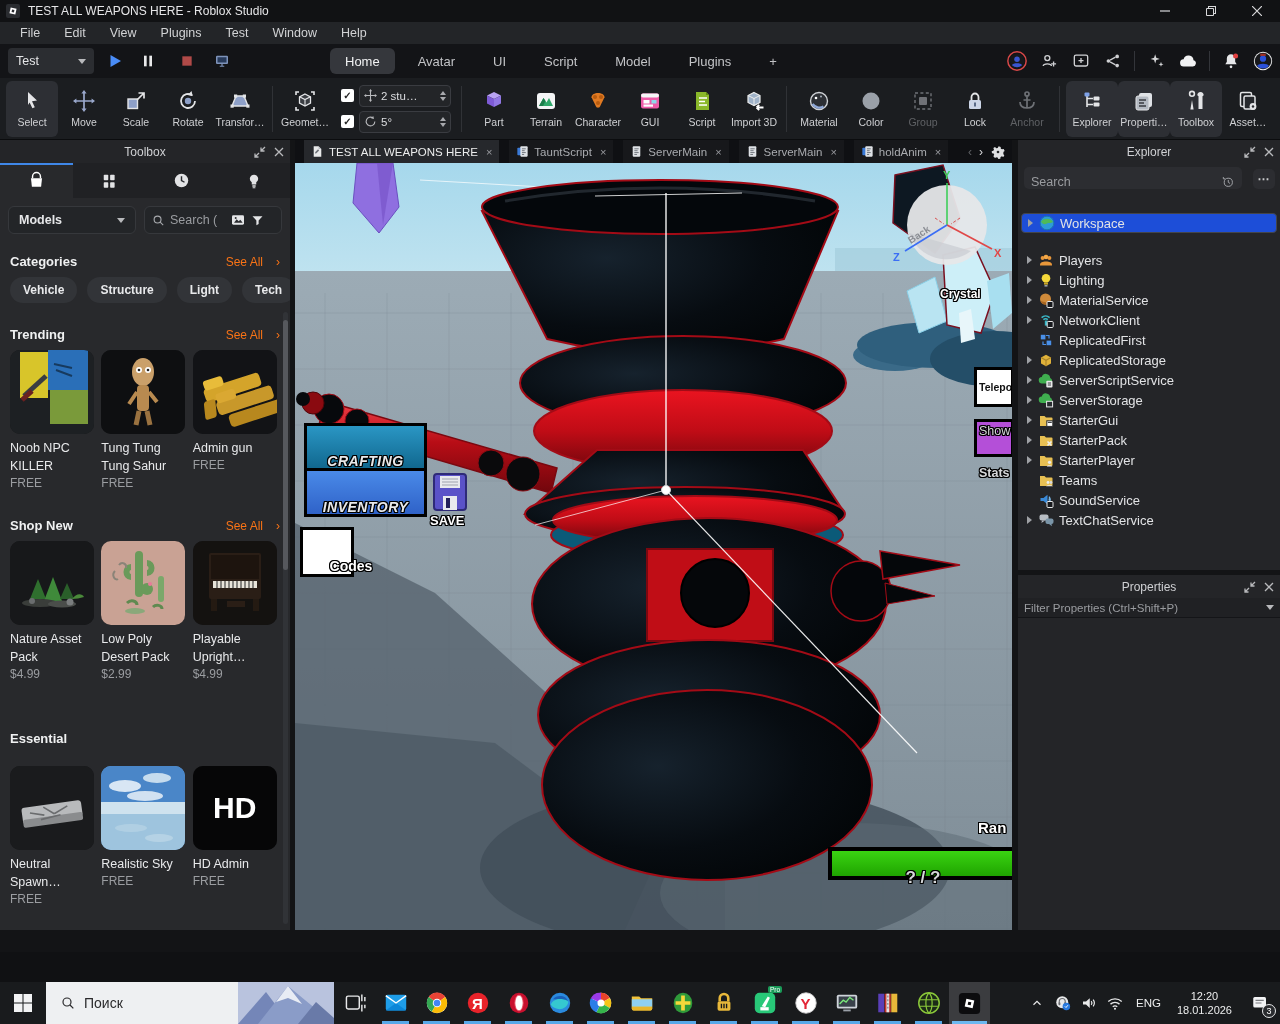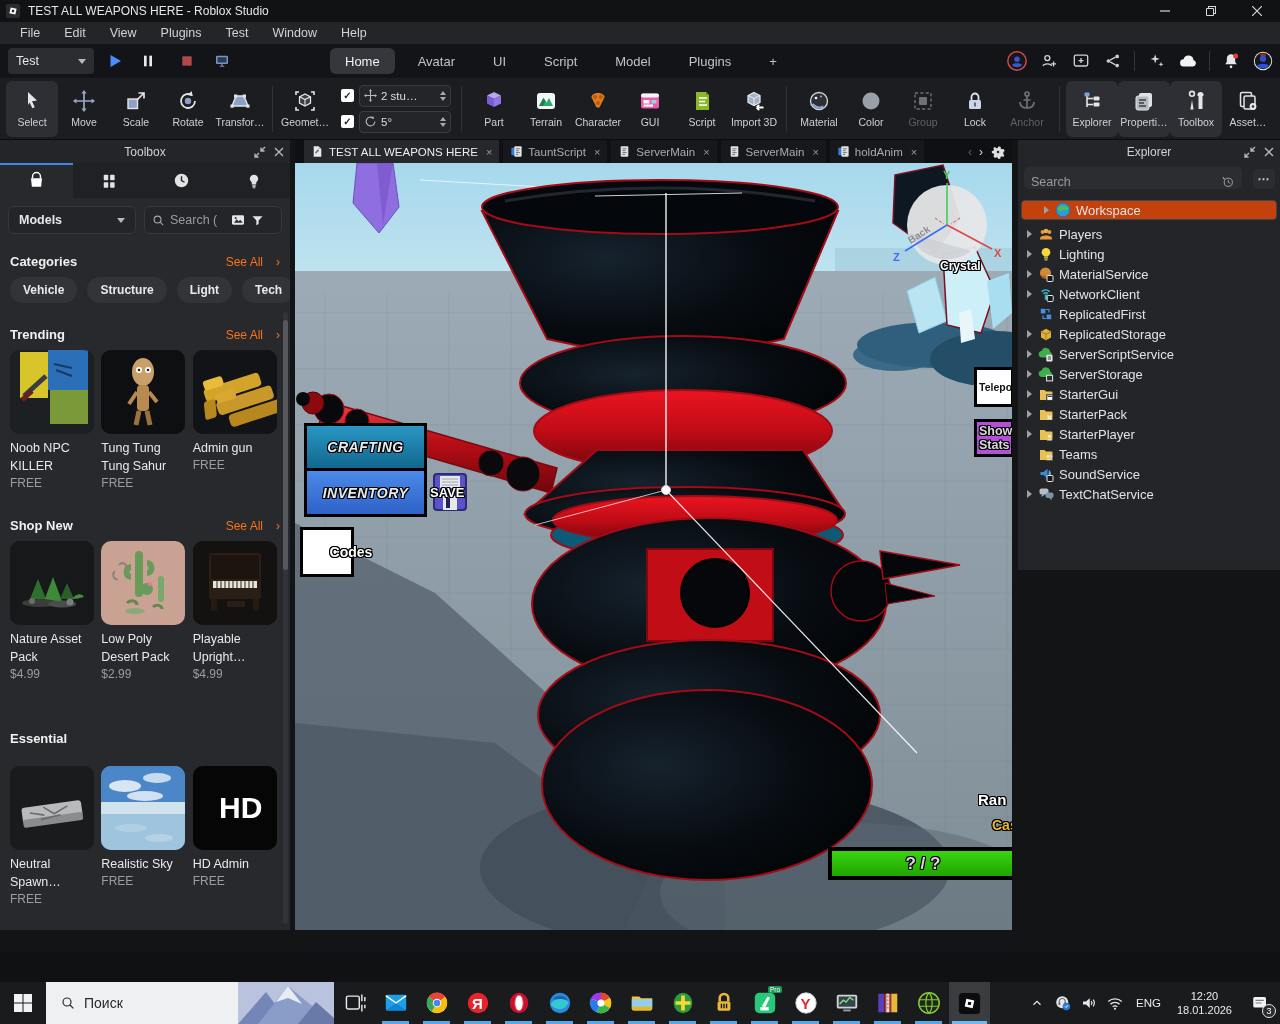--- a/index.html
+++ b/index.html
@@ -67,38 +67,38 @@
 #tb-search input{width:56px;font-size:12.5px;}
 .sechead{display:flex;align-items:center;justify-content:space-between;padding:0 10px;margin-top:14px;}
 .sechead .st{font-size:13px;font-weight:bold;color:#f0f1f2;}
 .seeall{font-size:12px;color:#f97316;display:flex;align-items:center;gap:13px;}
 .pillrow{display:flex;gap:10px;padding:8px 10px 2px 10px;}
 .pill{background:#323438;border-radius:14px;padding:6px 13px;font-size:12px;font-weight:bold;color:#e8e9eb;white-space:nowrap;}
 .cardrow{display:flex;gap:4px;padding:8px 10px 0 10px;}
 .card{width:88px;display:flex;flex-direction:column;}
 .thumb{width:84px;height:84px;border-radius:10px;background:#17181b;overflow:hidden;position:relative;}
 .thumb svg{width:84px;height:84px;}
-.thumb-text{position:absolute;left:0;top:0;width:96px;height:84px;display:flex;align-items:center;justify-content:center;font-size:30px;font-weight:bold;color:#fff;}
+.thumb-text{position:absolute;left:0;top:0;width:84px;height:84px;display:flex;align-items:center;justify-content:center;font-size:30px;font-weight:bold;color:#fff;}
 .cname{font-size:12.5px;color:#e8e9eb;line-height:18px;margin-top:5px;width:84px;}
 .cprice{font-size:12px;color:#9b9da1;line-height:17px;}
 #tb-scroll{position:absolute;right:2px;top:172px;width:5px;height:612px;background:#313337;border-radius:3px;}
 #tb-thumb{position:absolute;right:2px;top:180px;width:5px;height:250px;background:#56585d;border-radius:3px;}
 
 
 #viewport{position:absolute;left:295px;top:140px;width:717px;height:790px;background:#0f1013;}
-#vtabs{height:23px;display:flex;align-items:center;background:#0f1013;gap:4px;padding-left:9px;}
+#vtabs{height:23px;display:flex;align-items:center;background:#0f1013;gap:10px;padding-left:9px;}
 .vtab{height:23px;display:flex;align-items:center;gap:5px;padding:0 7px;background:#17181b;color:#a9abaf;font-size:11.5px;white-space:nowrap;}
 .vtab.active{background:#26282c;color:#eceded;}
 .vtab .vx{color:#9a9ba0;font-size:11px;margin-left:3px;}
 .vtab .vicon{width:13px;height:13px;}
 #vtabnav{margin-left:auto;display:flex;align-items:center;gap:7px;padding-right:6px;color:#d8d9db;}
 #vtabnav .dim{color:#5f6165;}
 #scene{position:absolute;left:0;top:23px;width:717px;height:767px;overflow:hidden;}
 .olabel{position:absolute;font-weight:bold;color:#fff;}
-.outl{text-shadow:-1px -1px 0 #000,1px -1px 0 #000,-1px 1px 0 #000,1px 1px 0 #000,0 -1px 0 #000,0 1px 0 #000,-1px 0 0 #000,1px 0 0 #000;}
+.outl{text-shadow:-1px -1px 0 #000,1px -1px 0 #000,-1px 1px 0 #000,1px 1px 0 #000,0 -1px 0 #000,0 1px 0 #000,-1px 0 0 #000,1px 0 0 #000;margin-top:28px;}
 #ui-menu{position:absolute;left:9px;top:260px;width:123px;height:94px;border:3px solid #000;font-style:italic;}
 #btn-crafting{width:100%;height:45px;background:linear-gradient(#2a96c4,#11688f);display:flex;align-items:center;justify-content:center;border-bottom:3px solid #000;}
 #btn-inventory{width:100%;height:43px;background:linear-gradient(#4a8ae8,#2f62c8);display:flex;align-items:center;justify-content:center;}
 .uibtxt{font-size:14px;font-weight:bold;color:#e8e9ea;letter-spacing:.5px;}
 #save-wrap{position:absolute;left:138px;top:309px;width:40px;height:42px;}
 #codes-btn{position:absolute;left:5px;top:364px;width:52px;height:50px;background:#fff;border:3px solid #000;display:flex;align-items:center;justify-content:center;padding-left:48px;}
 #codes-btn span{font-size:14px;}
 #teleport-btn{position:absolute;left:679px;top:204px;width:40px;height:40px;background:#fff;border:3px solid #000;display:flex;align-items:center;padding-left:2px;}
 #teleport-btn span{font-size:10.5px;font-weight:bold;color:#111;white-space:nowrap;overflow:hidden;}
 #showstats-btn{position:absolute;left:679px;top:256px;width:40px;height:38px;background:#b44fd8;border:3px solid #000;display:flex;flex-direction:column;justify-content:center;padding-left:2px;line-height:14px;}
@@ -112,21 +112,21 @@
 .axlabel{position:absolute;font-size:11px;font-weight:bold;}
 #backface{position:absolute;left:612px;top:66px;font-size:10px;color:#8a8d93;transform:rotate(-33deg);font-weight:bold;}
 
 
 #explorer-panel{position:absolute;left:1018px;top:140px;width:262px;height:430px;background:#242528;overflow:hidden;}
 #exp-search{margin:4px 6px 2px 6px;height:22px;background:#2c2d31;border-radius:5px;display:flex;align-items:flex-end;padding:0 7px;gap:6px;}
 #exp-search input{flex:1;font-size:12.5px;}
 #exp-dots{position:absolute;right:5px;top:29px;width:22px;height:20px;background:#2c2d31;border-radius:5px;display:flex;align-items:center;justify-content:center;color:#c9cacc;font-weight:bold;letter-spacing:1px;}
 #exp-tree{padding-top:5px;}
 .erow{height:20px;display:flex;align-items:center;padding-left:7px;gap:5px;}
-.erow.sel{background:#c2410c;border:1px solid #43454b;border-radius:4px;margin:4px 3px;padding-left:20px;}
+.erow.sel{background:#1d4ed8;border:1px solid #43454b;border-radius:4px;margin:17px 3px;padding-left:4px;}
 .earrow{width:8px;display:flex;justify-content:center;}
 .earrow i{width:0;height:0;border-top:4px solid transparent;border-bottom:4px solid transparent;border-left:5px solid #9fa1a5;}
 .eicon{width:16px;height:16px;}
 .elabel{font-size:13px;color:#e2e3e5;}
 
 
 #properties-panel{position:absolute;left:1018px;top:575px;width:262px;height:355px;background:#242528;}
 #prop-filter{height:20px;background:#202124;border-bottom:1px solid #141518;display:flex;align-items:center;padding:0 6px;}
 #prop-filter input{flex:1;font-size:11.5px;color:#c0c1c4;}
 
@@ -1020,21 +1020,21 @@
           </svg>
         <div class="olabel outl" style="left:-3px;top:13px;font-size:13px">SAVE</div>
       </div>
       <div id="codes-btn">
           <span class="olabel outl" style="position:static">Codes</span>
         </div>
       <div id="teleport-btn">
           <span>Telepor</span>
         </div>
       <div id="showstats-btn">
-        <span class="outl" style="font-weight:bold">Show</span>
+        <span class="outl" style="font-weight:normal">Show</span>
         <span class="outl" style="font-weight:bold">Stats</span>
       </div>
       <div class="olabel outl" id="rank-label">Ran</div>
       <div class="olabel outl" id="cash-label">Cas</div>
       <div id="healthbar">
         <div id="healthfill">
             <span class="outl" style="font-weight:bold">? / ?</span>
           </div>
       </div>
     </div>
@@ -1251,20 +1251,41 @@
               <path d="M4 8.5l-.6 2.6L7 8.5z" fill="#b8bdc4"></path>
               <rect x="7.5" y="6.5" width="8" height="5.5" rx="2" fill="#7a95a8"></rect>
               <path d="M13.5 12l.5 2.2-3-2.2z" fill="#7a95a8"></path>
             </svg>
           </span>
           <span class="elabel">TextChatService</span>
         </div>
       </div>
   </div>
 
+  <div id="properties-panel">
+    <div class="phead">
+      <span>Properties</span>
+      <span class="hicons">
+        <span>
+            <svg width="12" height="12" viewBox="0 0 12 12" fill="none" stroke="#b8b9bc" stroke-width="1.3">
+              <path d="M11 1L7 5M7 1.5V5h3.5M1 11l4-4M4.5 11H1V7.5"></path>
+            </svg>
+          </span>
+        <span>
+            <svg width="10" height="10" viewBox="0 0 10 10">
+              <path d="M1 1l8 8M9 1L1 9" stroke="#b8b9bc" stroke-width="1.3"></path>
+            </svg>
+          </span>
+      </span>
+    </div>
+    <div id="prop-filter">
+      <input placeholder="Filter Properties (Ctrl+Shift+P)" style="">
+      <span class="caret"></span>
+    </div>
+  </div>
 
   <div id="understrip"></div>
 
   <div id="taskbar">
     <div id="startbtn">
       <svg width="20" height="20" viewBox="0 0 20 20">
           <g fill="#f2f3f4">
             <rect x="1" y="1" width="8.5" height="8.5"></rect>
             <rect x="10.5" y="1" width="8.5" height="8.5"></rect>
             <rect x="1" y="10.5" width="8.5" height="8.5"></rect>

